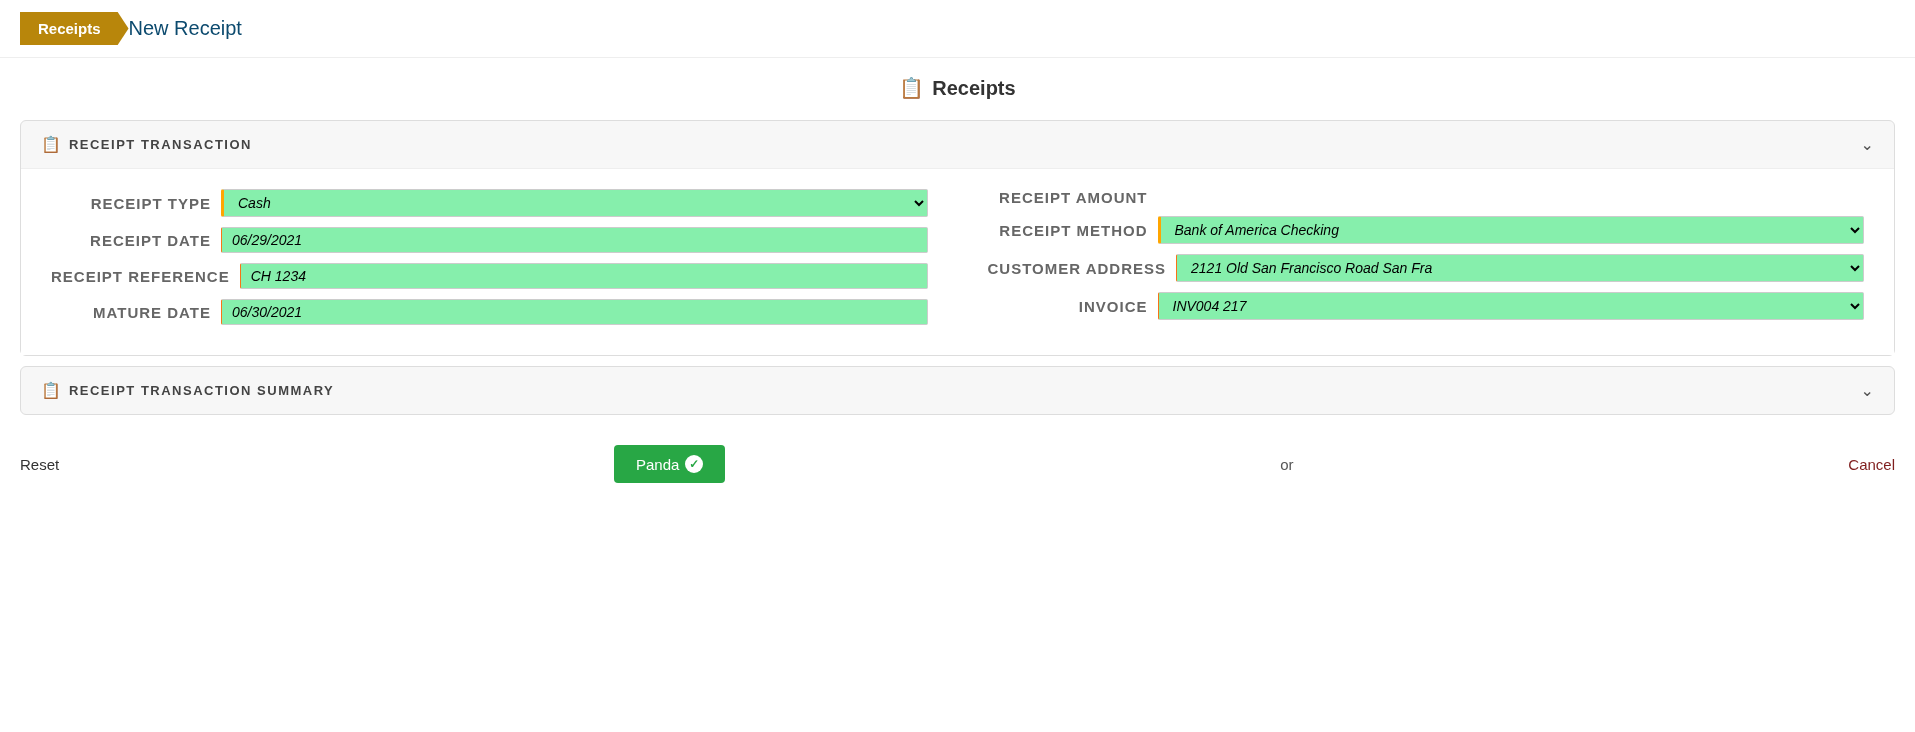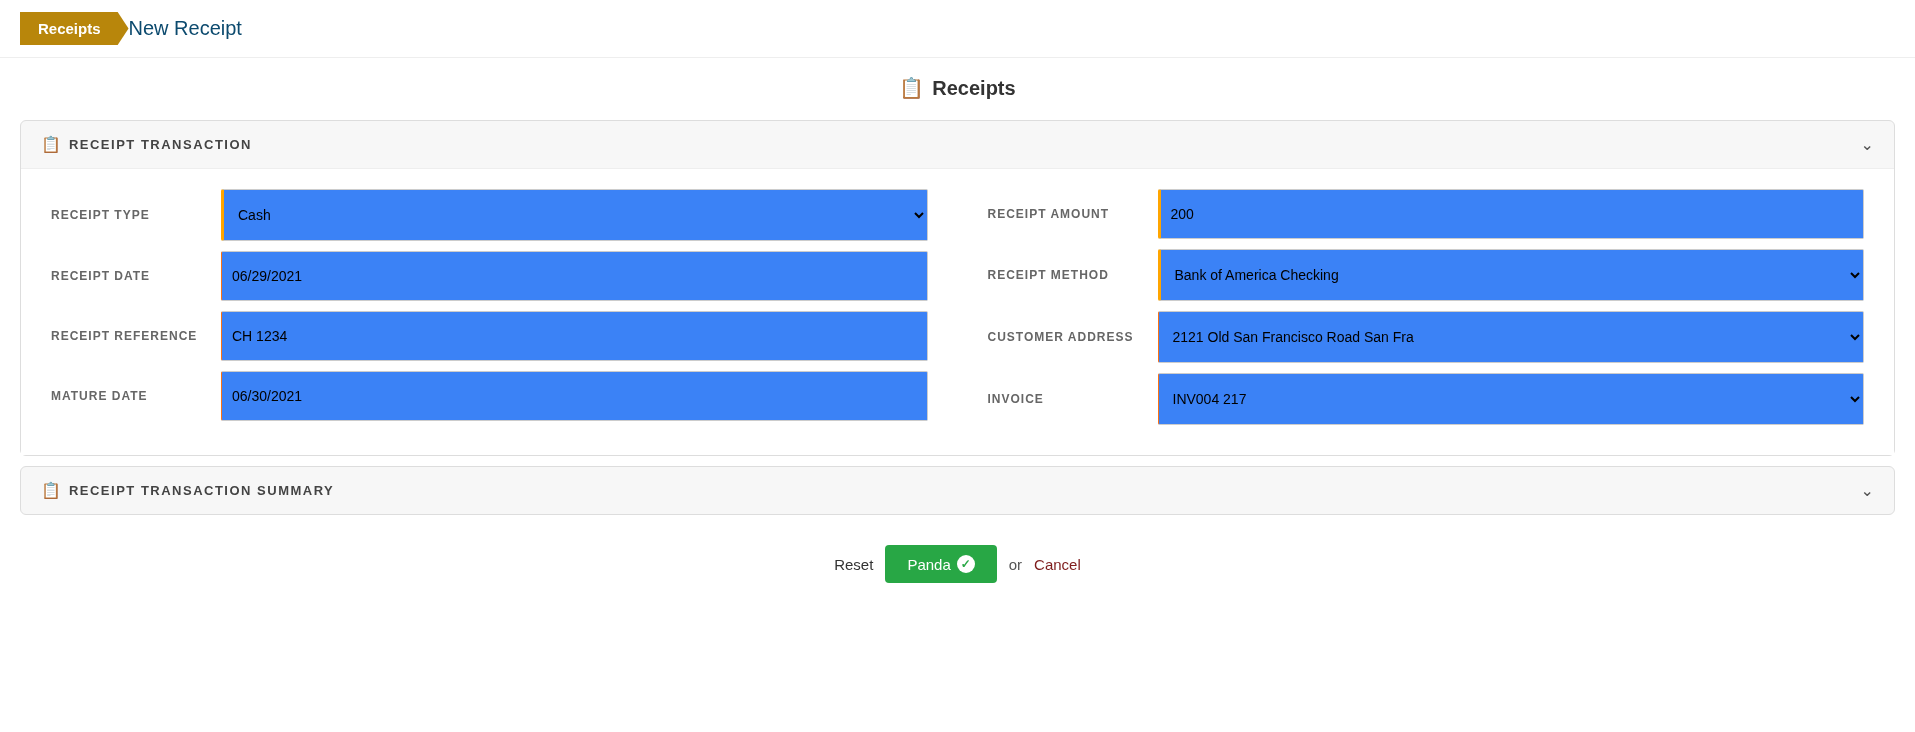--- a/index.html
+++ b/index.html
@@ -100,58 +100,59 @@
       display: flex;
       flex-direction: column;
       gap: 10px;
     }
     .form-row {
       display: flex;
       align-items: center;
       gap: 10px;
     }
     .form-label {
-      text-align: left;
-      font-size: 12px;
+      text-align: right;
+      font-size: 15px;
       font-weight: bold;
       letter-spacing: 1px;
       color: #666;
       min-width: 160px;
       flex-shrink: 0;
     }
     .form-control {
       flex: 1;
-      padding: 16px 10px;
+      padding: 4px 10px;
       border: 1px solid #ccc;
       border-radius: 2px;
       font-size: 14px;
-      background: #3b82f6;
+      background: #86efac;
       border-left: 3px solid orange;
       outline: none;
+      font-style: italic;
     }
     select.form-control {
       appearance: auto;
     }
     input.form-control {
       border-left: none;
       border-left: 3px solid transparent;
     }
     
     .form-control.orange-border {
       border-left: 3px solid orange;
     }
     .form-control.no-left-border {
       border-left: 1px solid #f97316;
     }
 
     
     .page-footer {
       display: flex;
       align-items: center;
-      justify-content: center;
+      justify-content: space-between;
       padding: 20px;
       gap: 12px;
       background: #fff;
     }
     .btn-reset {
       background: transparent;
       border: none;
       font-size: 15px;
       color: #333;
       cursor: pointer;
@@ -243,21 +244,20 @@
         <div class="form-row">
           <label class="form-label">MATURE DATE</label>
           <input type="text" class="form-control no-left-border" value="06/30/2021" style="">
         </div>
       </div>
 
       <div class="form-col">
 
         <div class="form-row">
           <label class="form-label">RECEIPT AMOUNT</label>
-          <input type="text" class="form-control orange-border" value="200" style="">
         </div>
 
         <div class="form-row">
           <label class="form-label">RECEIPT METHOD</label>
           <select class="form-control orange-border">
             <option>Bank of America Checking</option>
             <option>Cash</option>
             <option>Check</option>
           </select>
         </div>

